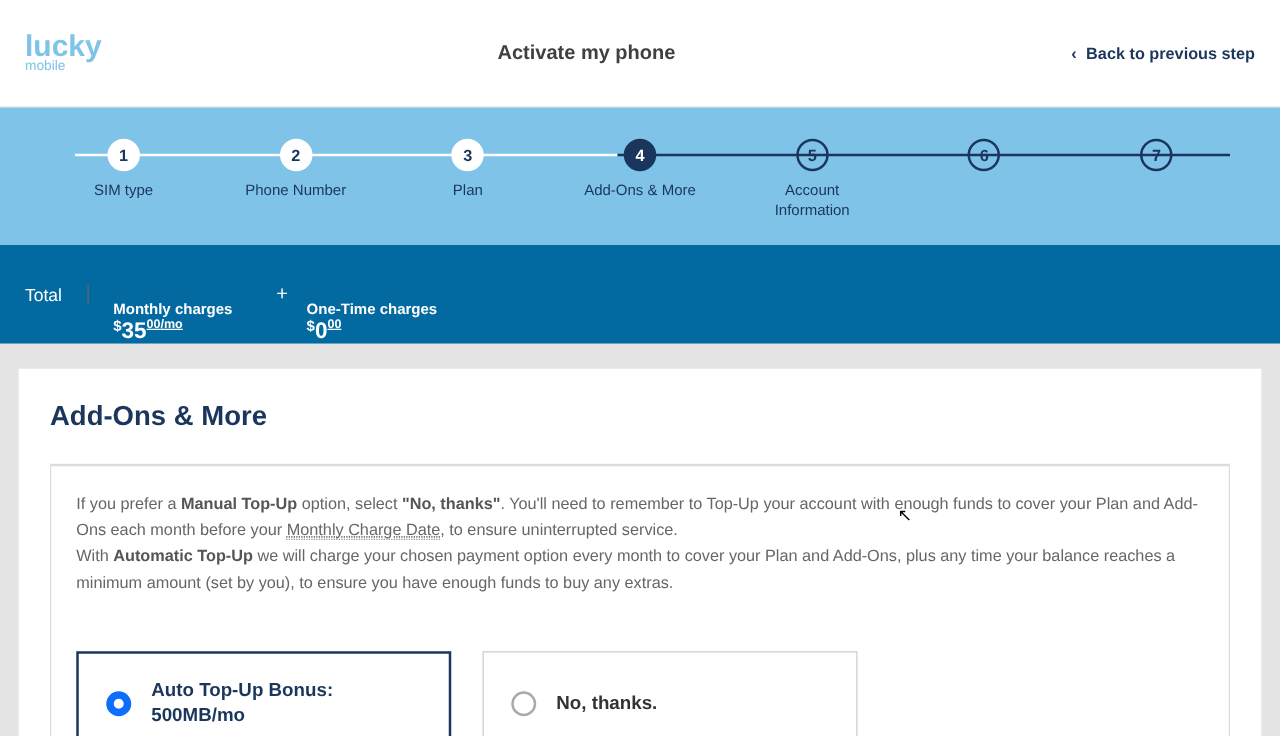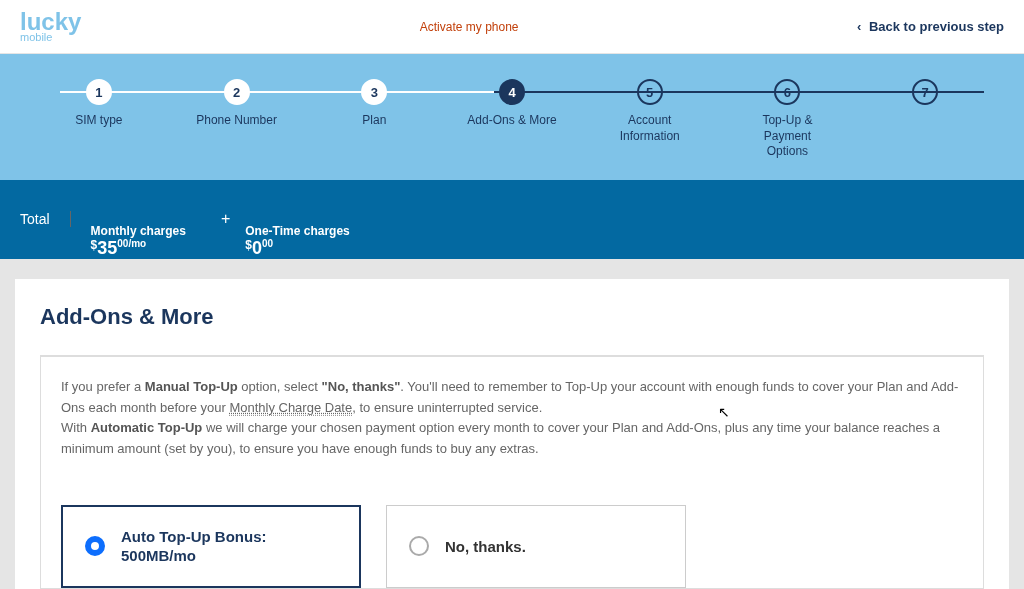--- a/index.html
+++ b/index.html
@@ -9,41 +9,41 @@
     color: #333;
     width: 1024px;
     overflow: hidden;
   }
 
   
   .header {
     display: flex;
     align-items: center;
     justify-content: space-between;
-    padding: 10px 20px;
+    padding: 26px 20px;
     border-bottom: 1px solid #e5e5e5;
     background: #fff;
   }
   .logo {
     color: #7fc3e8;
     font-weight: bold;
     font-size: 24px;
     line-height: 1;
   }
   .logo .sub {
     display: block;
     font-size: 11px;
     font-weight: normal;
     margin-top: -2px;
     color: #7fc3e8;
   }
   .page-title {
-    color: #c2410c;
-    font-size: 12px;
-    font-weight: 400;
+    color: #404040;
+    font-size: 16px;
+    font-weight: 700;
   }
   .back-link {
     color: #1b365d;
     font-size: 13px;
     font-weight: bold;
     cursor: pointer;
   }
   .back-link .chev { margin-right: 4px; }
 
   
@@ -123,21 +123,21 @@
     border-right: 1px solid #666;
     margin-right: 20px;
   }
   .totals .block { margin-right: 20px; margin-top: 44px; }
   .totals .block .bl-label { font-size: 12px; font-weight: bold; }
   .totals .price-main {
     font-size: 18px;
     font-weight: bold;
   }
   .totals .price-main .dollar { font-size: 12px; vertical-align: top; }
-  .totals .price-main .cents { font-size: 10px; vertical-align: top; }
+  .totals .price-main .cents { font-size: 10px; vertical-align: top; text-decoration: underline; }
   .totals .plus { font-size: 16px; margin: 0 15px; color: #fff; }
 
   
   .content-wrap {
     background: #e5e5e5;
     padding: 20px 15px;
   }
   .content {
     background: #fff;
     padding: 25px 25px 0 25px;
@@ -275,21 +275,20 @@
   <div class="step current">
     <div class="circle">4</div>
     <div class="label">Add-Ons &amp; More</div>
   </div>
   <div class="step pending">
     <div class="circle">5</div>
     <div class="label">Account Information</div>
   </div>
   <div class="step pending">
     <div class="circle">6</div>
-    <div class="label">Top-Up &amp; Payment Options</div>
   </div>
   <div class="step pending">
     <div class="circle">7</div>
   </div>
 </div>
 
 <div class="totals">
   <div class="t-label">Total</div>
   <div class="block">
     <div class="bl-label">Monthly charges</div>

